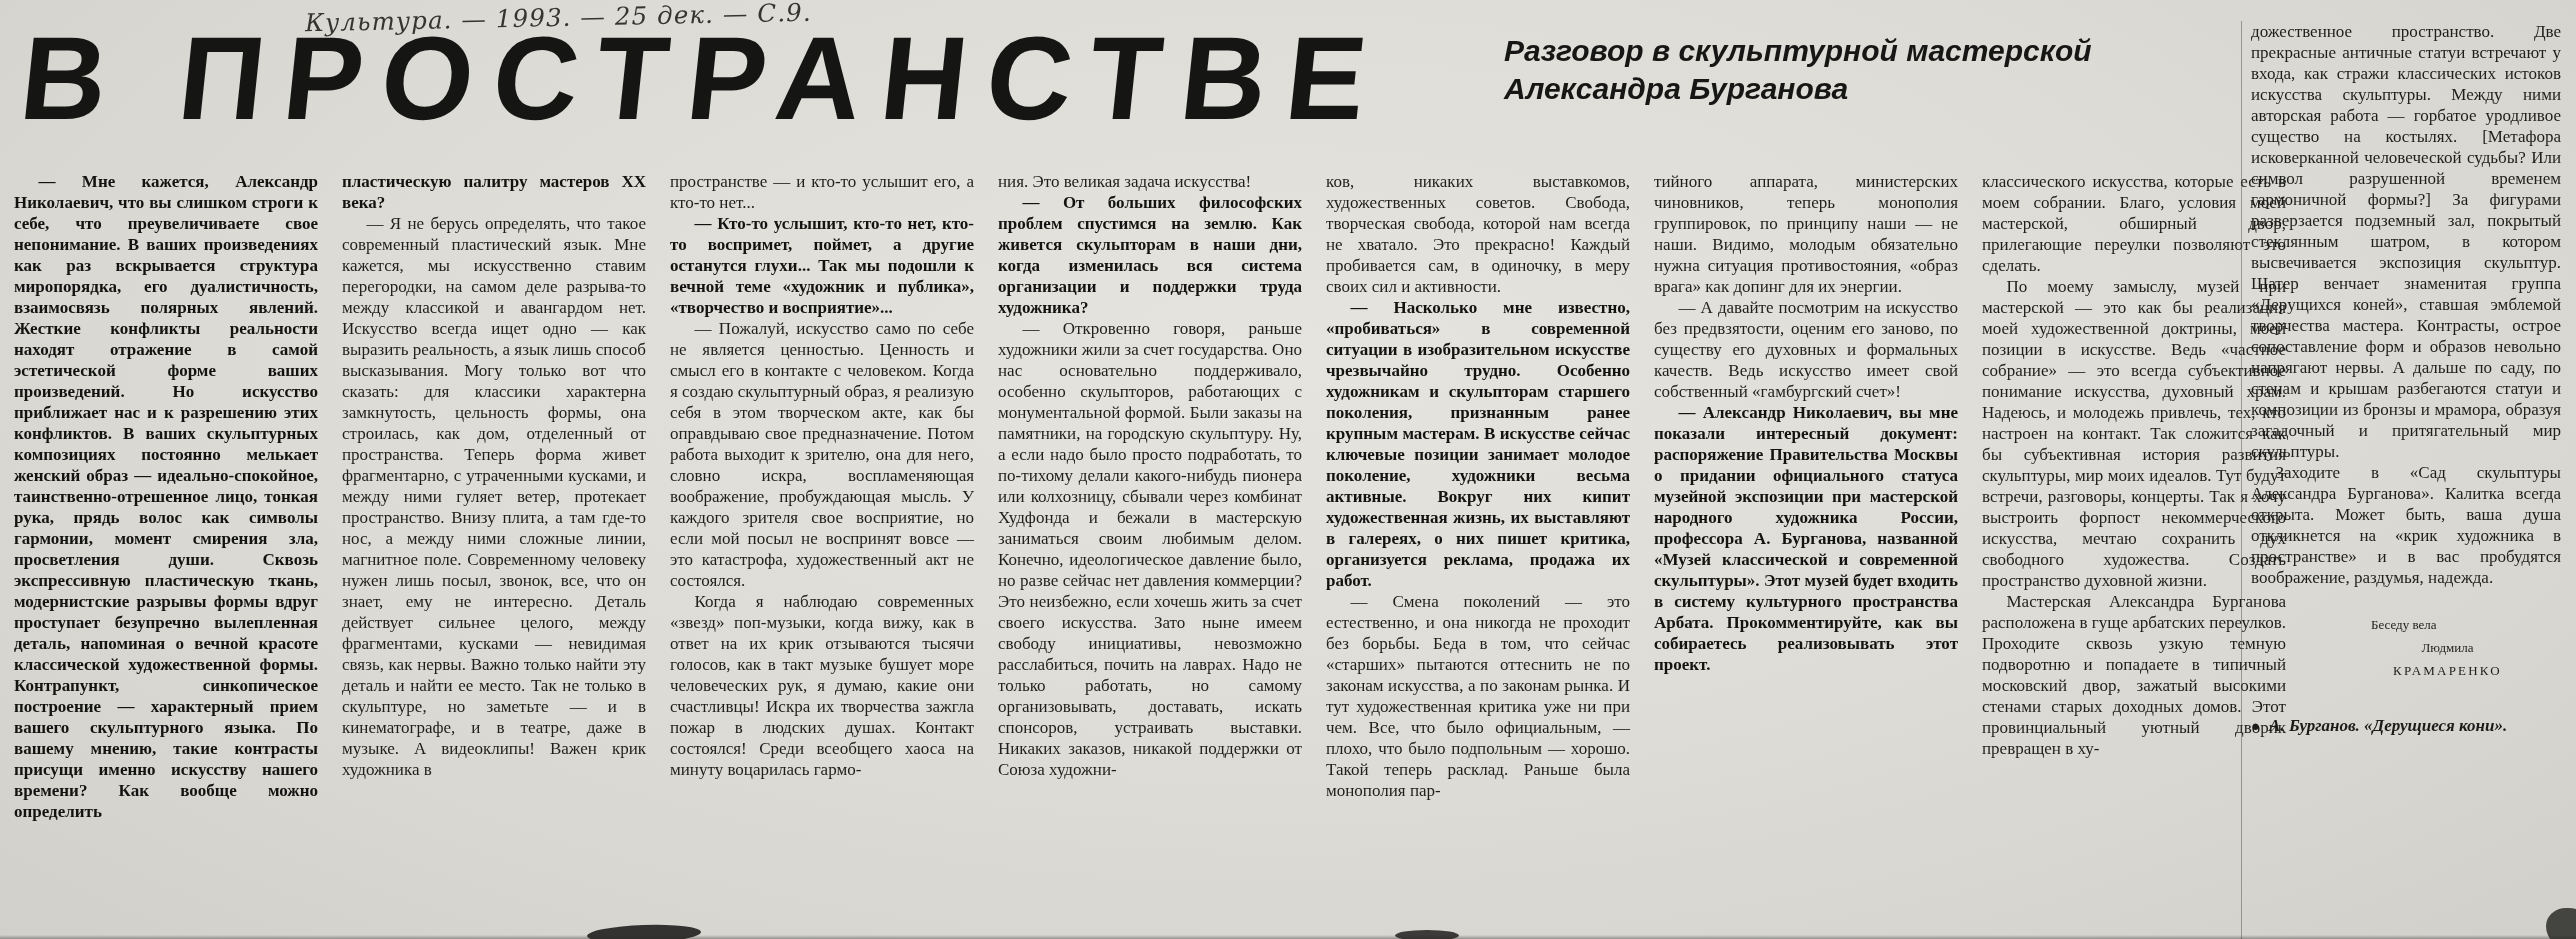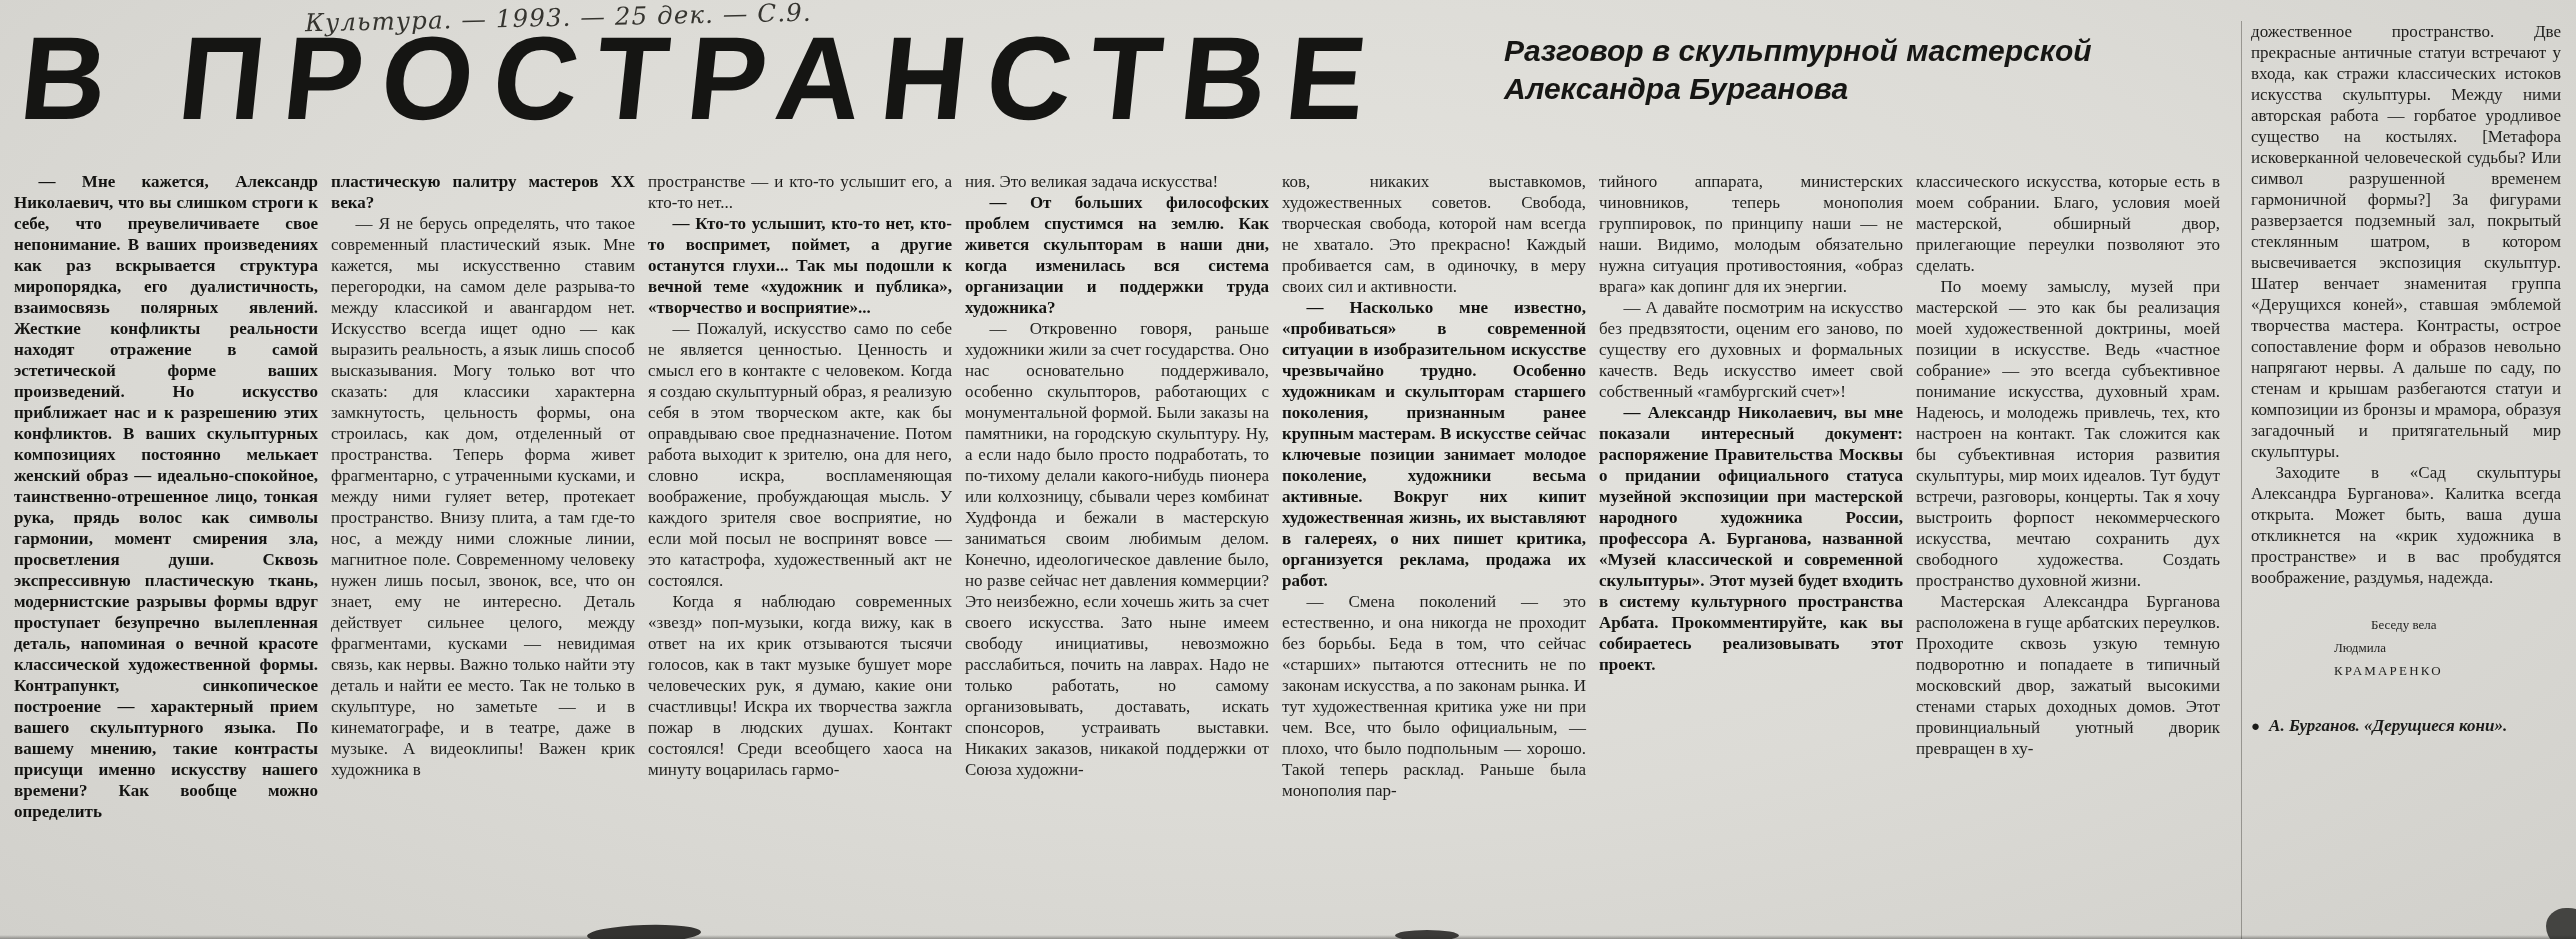--- a/index.html
+++ b/index.html
@@ -54,21 +54,21 @@
     line-height: 38px;
     color: #161614;
   }
 
   
   .columns {
     position: absolute;
     left: 14px; top: 171px;
     width: 2226px;
     display: flex;
-    gap: 13px;
+    gap: 24px;
     align-items: flex-start;
   }
   .col { width: 304px; flex: none; }
 
   
   .col-last {
     position: absolute;
     left: 2241px; top: 21px;
     width: 320px;
     border-left: 1.1px solid rgba(70, 69, 63, 0.45);
@@ -89,21 +89,21 @@
   p.body-par.q { font-weight: bold; color: #131311; }
   p.body-par.cont { text-indent: 0; }
 
   .byline {
     margin-top: 24.5px;
     font-size: 13px;
     line-height: 23.4px;
     color: #1e1e1c;
   }
   .byline-lead { margin-left: 120px; }
-  .byline-name { margin-left: 83px; }
+  .byline-name { margin-left: 83px; text-align: center; }
   .byline-name.caps { letter-spacing: 2.2px; }
 
   .caption {
     margin-top: 32px;
     display: flex;
     gap: 9px;
     font-size: 17px;
     line-height: 22px;
     font-style: italic;
     font-weight: bold;

